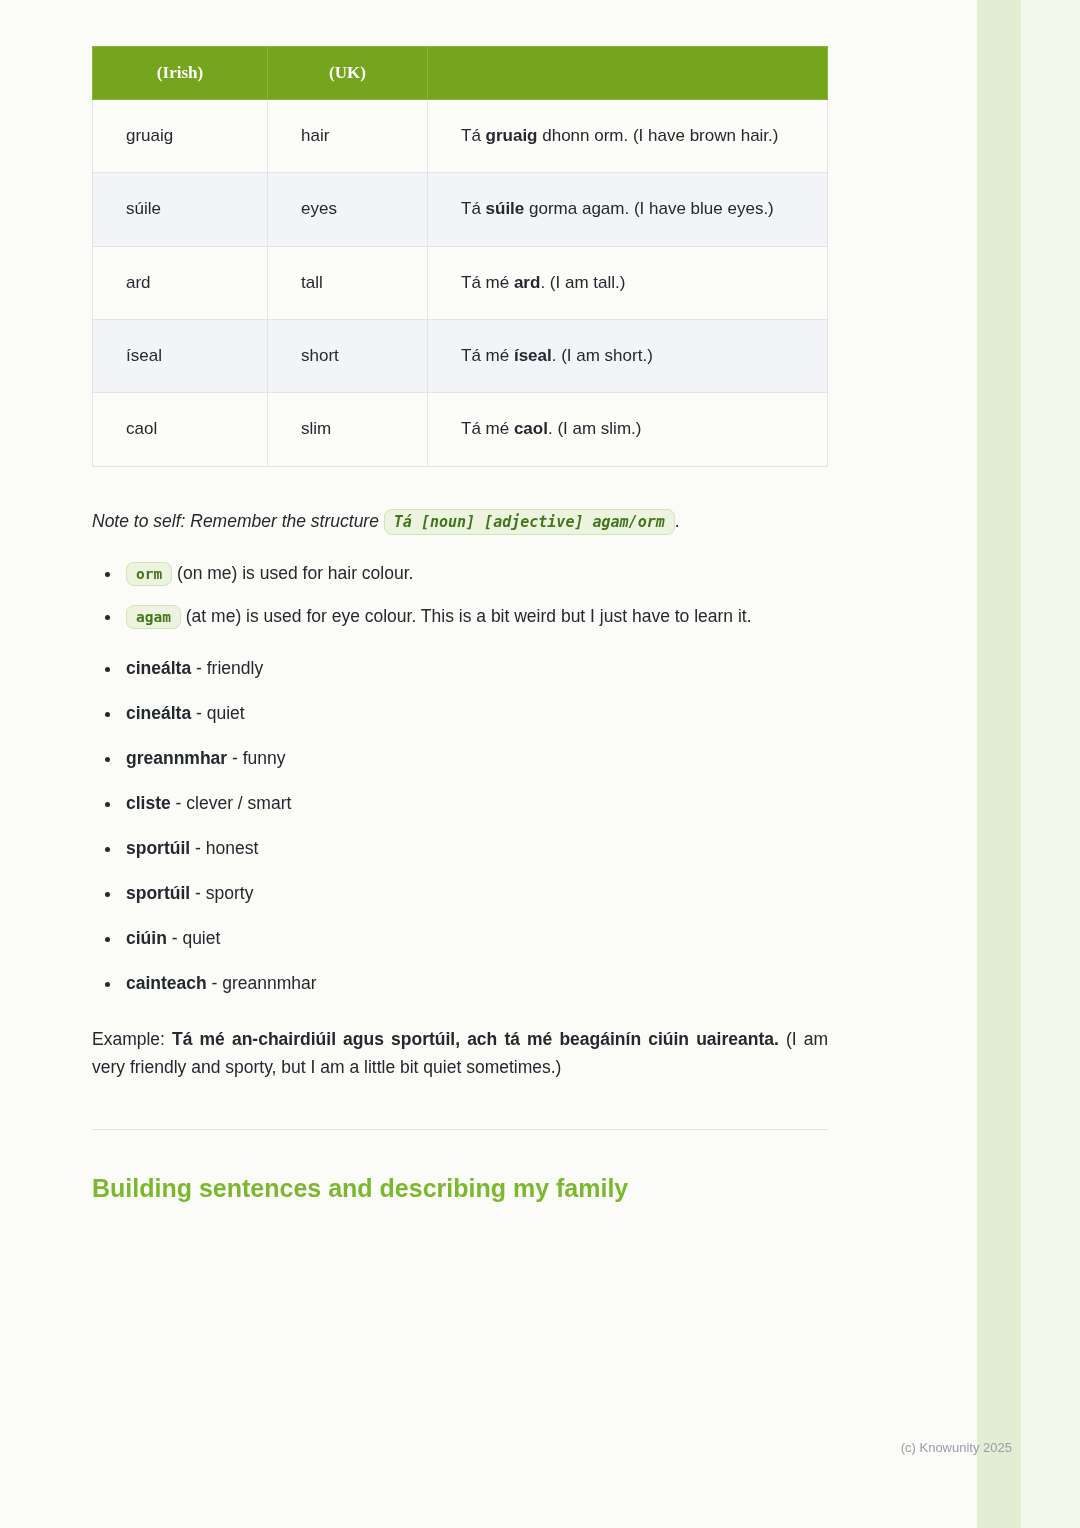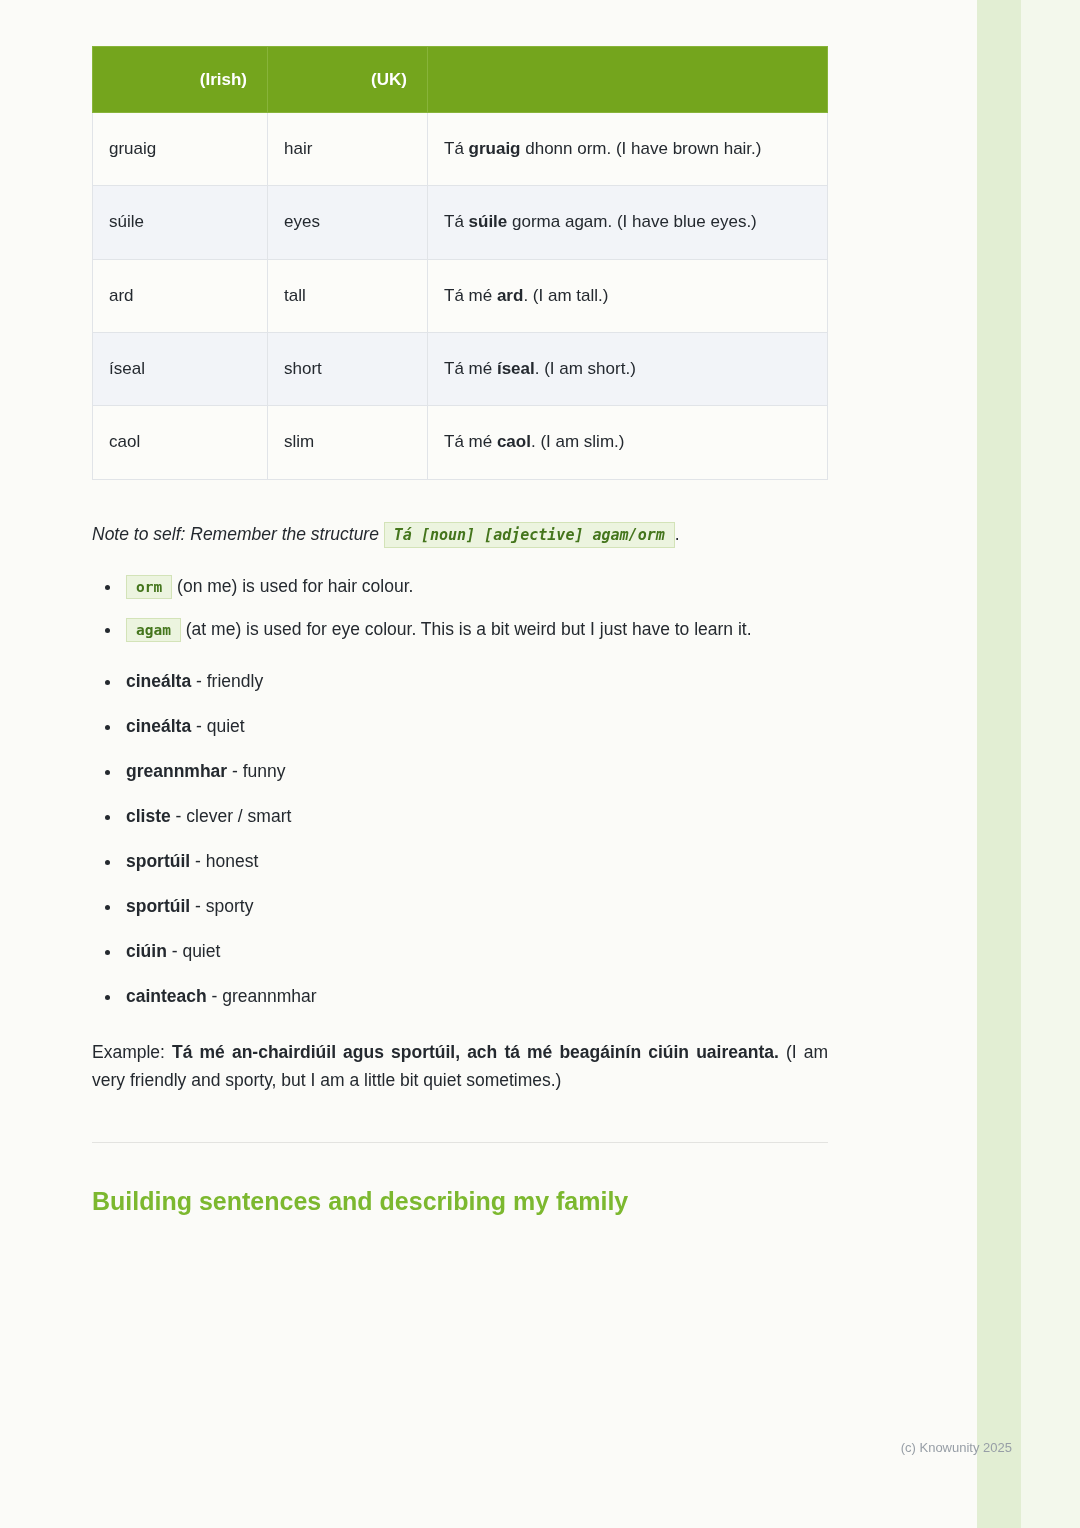--- a/index.html
+++ b/index.html
@@ -34,43 +34,44 @@
   
   table.vocab {
     width: 736px;
     border-collapse: collapse;
     font-size: 17px;
   }
   table.vocab th {
     background: #74a51d;
     color: #ffffff;
     font-weight: bold;
-    text-align: right;
+    text-align: center;
     padding: 14px 20px;
     border: 1px solid #88b43a;
-    height: 66px;
+    height: 53px;
+    font-family: Liberation Serif, serif;
   }
   table.vocab td {
-    padding: 23px 16px;
+    padding: 23px 33px;
     border: 1px solid #e1e4e8;
     line-height: 1.55;
     vertical-align: middle;
     color: #24292f;
   }
   table.vocab tbody tr:nth-child(odd)  { background: #fcfcf9; }
   table.vocab tbody tr:nth-child(even) { background: #f2f4f8; }
   
   .chip {
     font-family: "DejaVu Sans Mono", monospace;
     font-size: 14.5px;
     font-weight: bold;
     color: #44751c;
     background: #ecf4df;
     border: 1px solid #d3e3b8;
-    border-radius: 0;
+    border-radius: 8px;
     padding: 3px 9px;
     white-space: nowrap;
   }
   .chip-lg { font-style: italic; font-size: 15px; }
   
   .note {
     margin: 40px 0 0 0;
     font-size: 17.5px;
     line-height: 1.6;
   }

